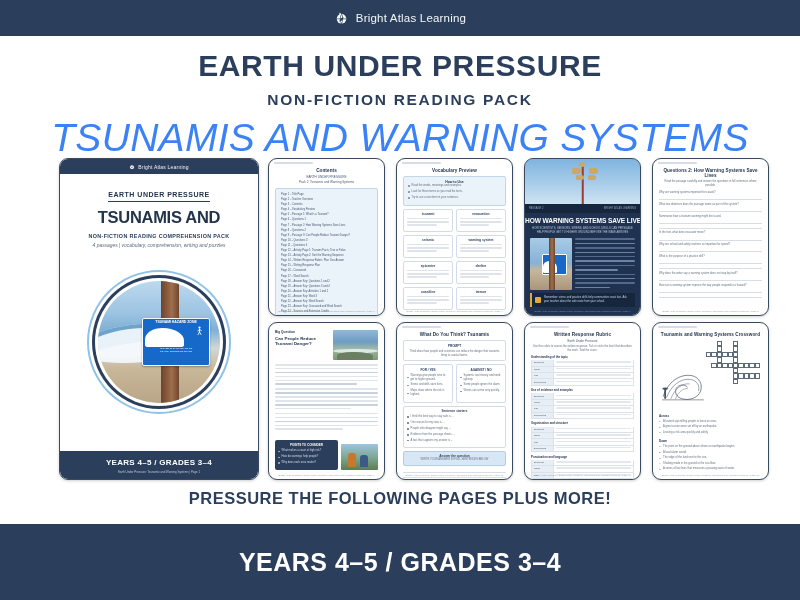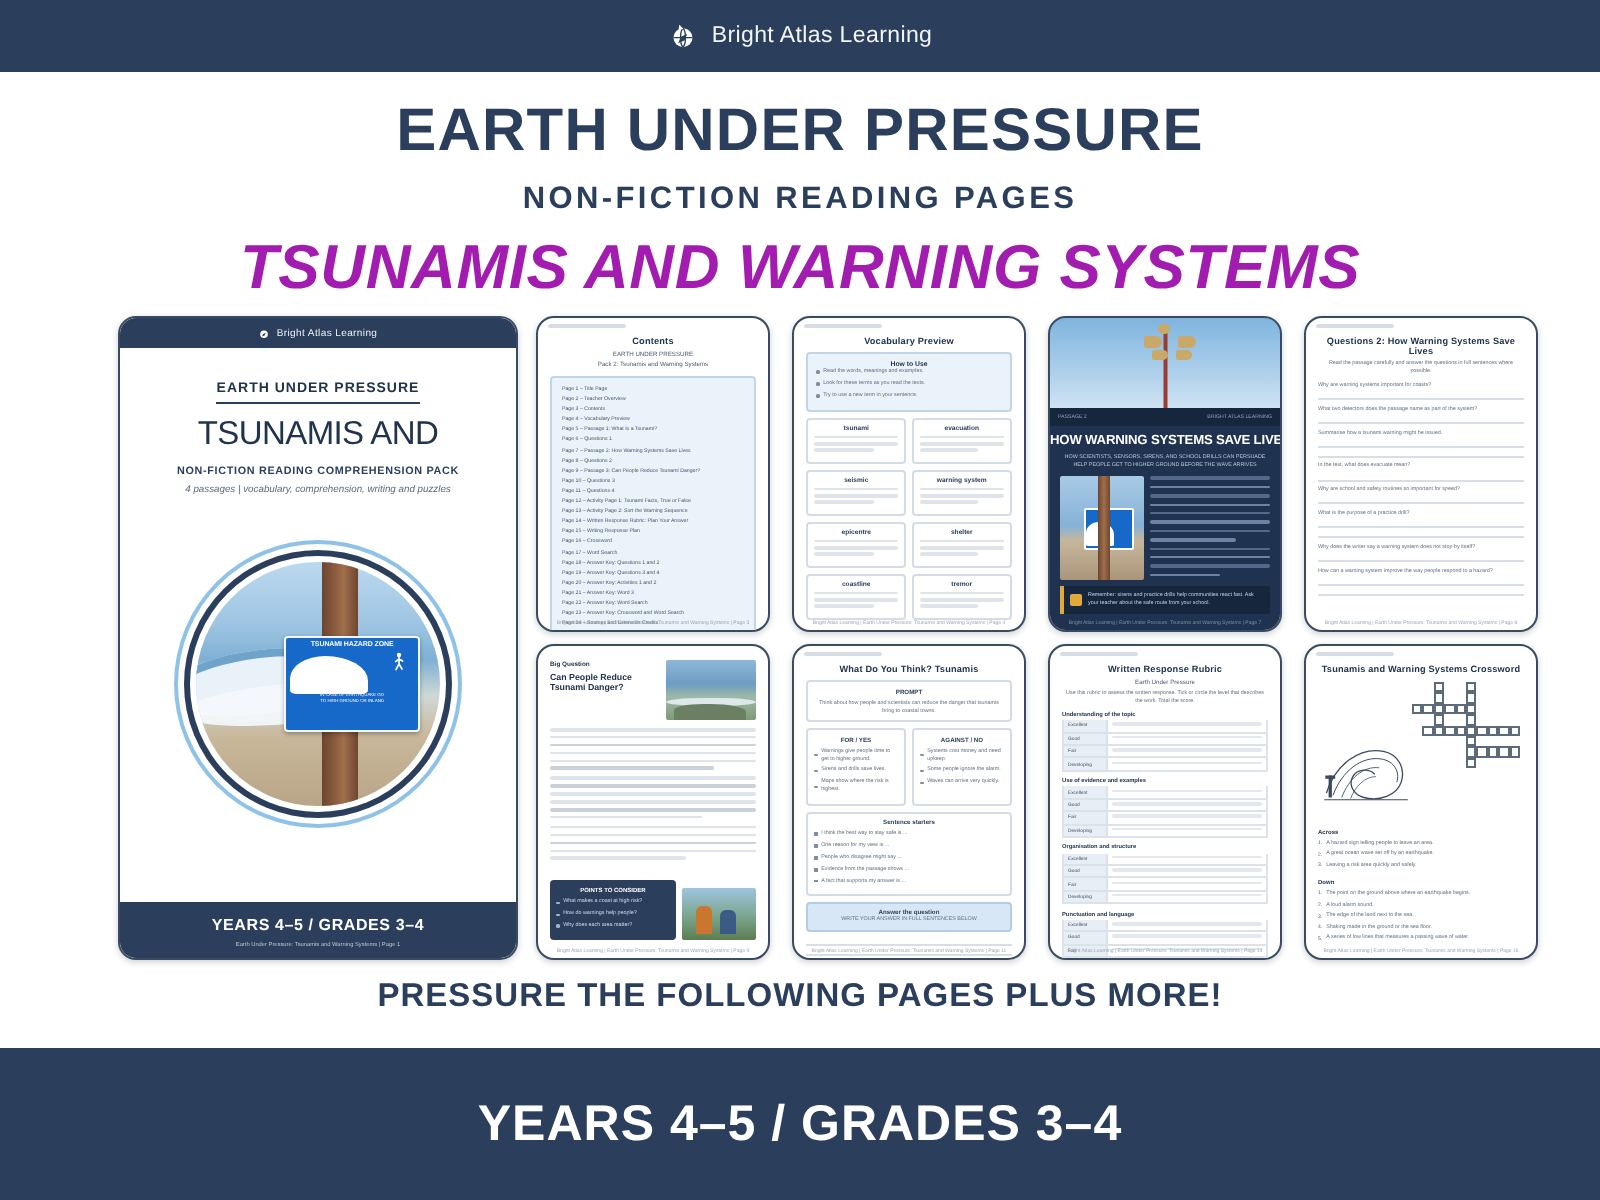--- a/index.html
+++ b/index.html
@@ -24,21 +24,21 @@
   .hero { padding-top: 14px; text-align: center; }
   .hero-series {
     font-size: 30px; font-weight: bold; color: #2b3f5c;
     letter-spacing: .6px; line-height: 1.05;
   }
   .hero-kind {
     font-size: 15.5px; font-weight: bold; color: #2b3f5c;
     letter-spacing: 1.7px; margin-top: 9px;
   }
   .hero-topic {
-    font-size: 31px; font-weight: bold; font-style: italic; color: #a21caf;
+    font-size: 39px; font-weight: normal; font-style: italic; color: #3b82f6;
     letter-spacing: .3px; margin-top: 9px; line-height: 1.05;
   }
 
   
   .gallery {
     position: absolute; left: 0; top: 155px; width: 800px; height: 330px;
   }
   .cover-slot { position: absolute; left: 59px; top: 3px; width: 200px; height: 322px; }
   .grid {
     position: absolute; left: 268px; top: 3px;
@@ -88,21 +88,21 @@
     font-size: 5px; letter-spacing: .2px;
   }
   .cover-bar svg { width: 6px; height: 6px; }
   .cover-body { flex: 1; position: relative; padding: 9px 10px 0; text-align: center; }
   .cover-series {
     font-size: 7px; font-weight: bold; color: #22344c; letter-spacing: .5px;
     padding-bottom: 3px; display: inline-block;
     border-bottom: 1.4px solid #2b3f5c;
   }
   .cover-title {
-    margin-top: 7px; font-size: 16.5px; font-weight: normal; color: #22344c;
+    margin-top: 7px; font-size: 16.5px; font-weight: bold; color: #22344c;
     line-height: 1.02; letter-spacing: -.3px; white-space: nowrap;
   }
   .cover-kind {
     margin-top: 7px; font-size: 5.4px; font-weight: bold;
     color: #2b3f5c; letter-spacing: .35px;
   }
   .cover-desc {
     margin-top: 4px; font-size: 4.9px; font-style: italic; color: #5b6a7d;
   }
 
@@ -288,21 +288,21 @@
       <circle cx="12" cy="12.5" r="7.6" fill="#ffffff"></circle>
       <path d="M4.4 12.5h15.2M12 4.9c2.6 2.6 2.6 12.6 0 15.2M12 4.9c-2.6 2.6-2.6 12.6 0 15.2" stroke="#2b3f5c" stroke-width="1.1" fill="none"></path>
       <path d="M9 2.2l3.3 3.1-3.9 1.1z" fill="#ffffff"></path>
       <path d="M15.4 9.6l-2.2 5.2-5.1 2.2 2.2-5.2z" fill="#2b3f5c"></path>
     </svg>
     <span class="brand-name">Bright Atlas Learning</span>
   </div>
 
   <div class="hero">
     <div class="hero-series">EARTH UNDER PRESSURE</div>
-    <div class="hero-kind">NON-FICTION READING PAGES</div>
+    <div class="hero-kind">NON-FICTION READING PACK</div>
     <div class="hero-topic">TSUNAMIS AND WARNING SYSTEMS</div>
   </div>
 
   <div class="gallery">
 
     <div class="cover-slot">
       <div class="sheet">
         <div class="cover">
           <div class="cover-bar">
             <svg viewBox="0 0 24 24">

